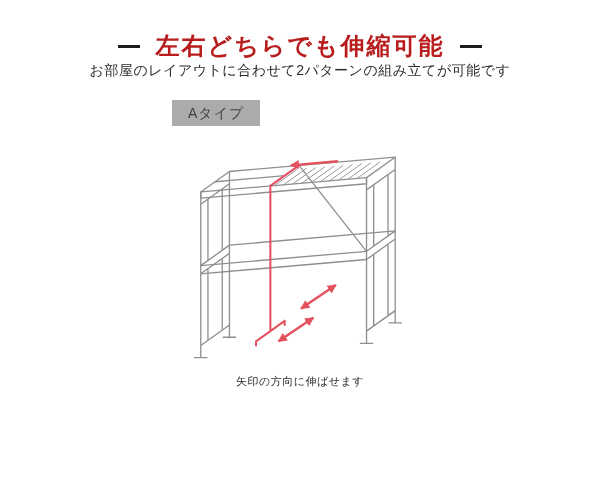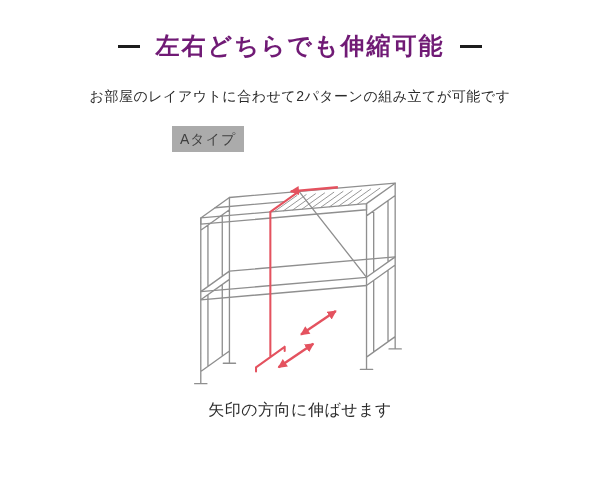--- a/index.html
+++ b/index.html
@@ -6,34 +6,34 @@
   html,body { margin:0; padding:0; background:#fff; }
   body {
     width:600px; height:486px;
     font-family:"Liberation Sans","DejaVu Sans",sans-serif;
     color:#1c1c1c;
   }
   .page { position:relative; width:600px; height:486px; background:#ffffff; overflow:hidden; }
 
   .title-row { display:flex; align-items:center; justify-content:center; padding-top:30px; }
   .title-dash { width:22px; height:3px; background:#1c1c1c; margin:0 16px; flex:0 0 auto; }
-  .page-title { font-size:24px; font-weight:bold; letter-spacing:2px; margin:0; color:#701a75; }
+  .page-title { font-size:24px; font-weight:bold; letter-spacing:2px; margin:0; color:#b91c1c; }
 
-  .subtitle { text-align:center; font-size:14px; color:#2b2b2b; margin-top:26px; letter-spacing:0.5px; }
+  .subtitle { text-align:center; font-size:14px; color:#2b2b2b; letter-spacing:0.5px; }
 
   .figures { display:flex; justify-content:center; gap:2px; margin-top:14px; }
   .figure { position:relative; width:272px; height:278px; }
   .badge {
     position:absolute; top:6px; left:8px; z-index:2;
     background:#ababab; color:#3f3f3f;
-    font-size:14px; line-height:1; padding:6px 8px; letter-spacing:1px;
+    font-size:14px; line-height:1; padding:6px 16px; letter-spacing:1px;
   }
   .figure svg { position:absolute; top:14px; left:2px; }
 
-  .caption { text-align:center; font-size:16px; color:#2b2b2b; margin-top:2px; letter-spacing:0.5px; }
+  .caption { text-align:center; font-size:11px; color:#2b2b2b; margin-top:2px; letter-spacing:0.5px; }
 </style>
 </head>
 <body>
 
 <div class="page">
 
   <div class="title-row">
     <span class="title-dash"></span>
     <h1 class="page-title">左右どちらでも伸縮可能</h1>
     <span class="title-dash"></span>

